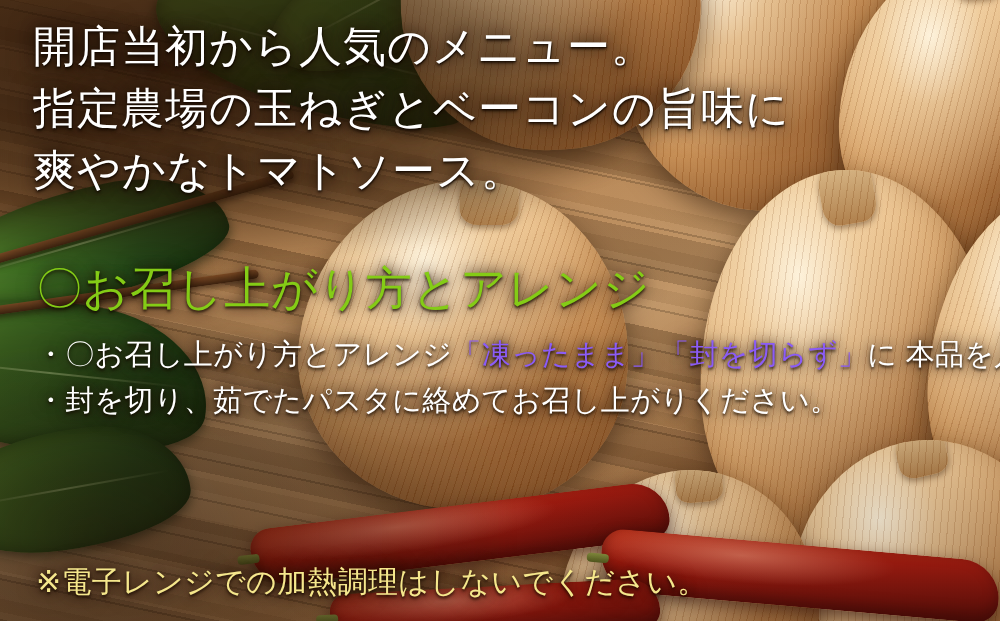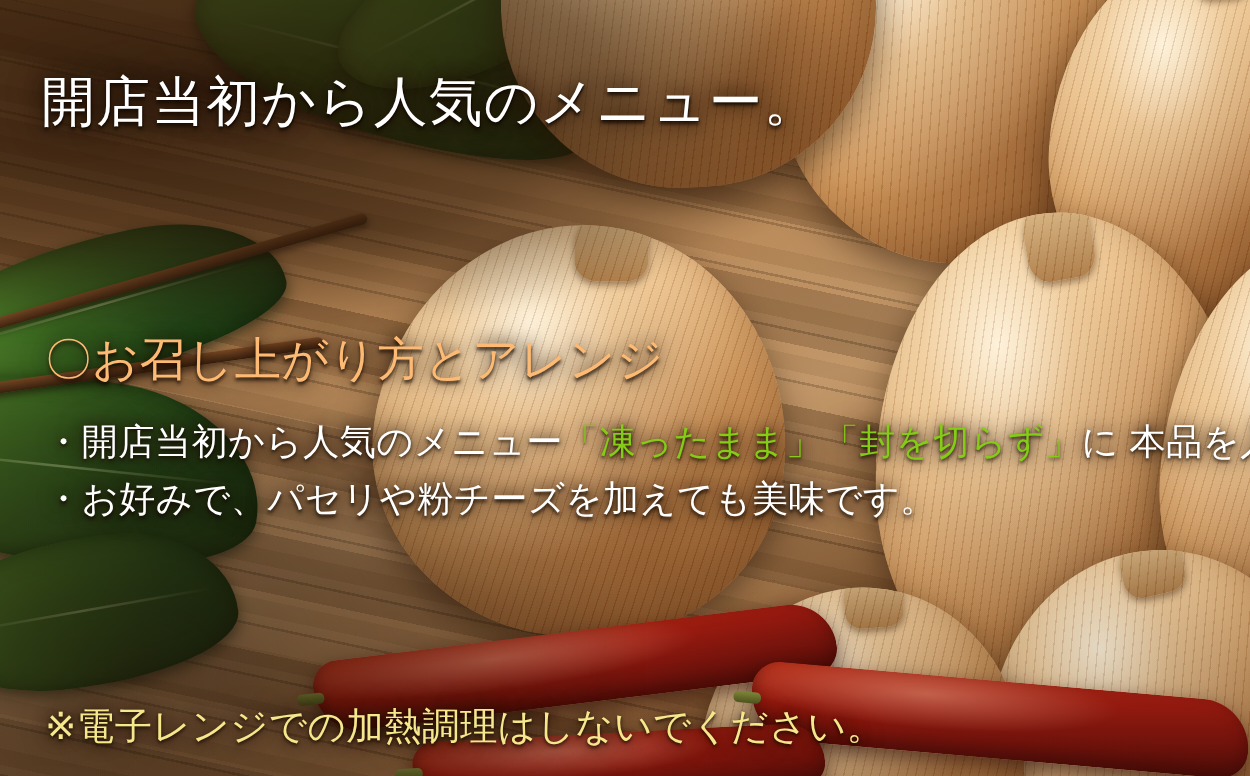--- a/index.html
+++ b/index.html
@@ -117,43 +117,43 @@
     color:#ffffff;
     font-size:43px;line-height:62px;
     letter-spacing:1px;
     text-shadow:
       0 0 14px rgba(25,12,4,.95),
       0 0 26px rgba(25,12,4,.8),
       0 2px 3px rgba(20,10,2,.9),
       1px 1px 0 rgba(0,0,0,.35);
     white-space:nowrap;
   }
-  .headline .hl{display:block;margin-top:36px;}
+  .headline .hl{display:block;}
 
   .section-title{
     position:absolute;left:36px;top:268px;
     font-family:"Liberation Sans","DejaVu Sans",sans-serif;
-    color:#fdba74;font-size:37px;line-height:40px;letter-spacing:.5px;
+    color:#84cc16;font-size:46px;line-height:40px;letter-spacing:.5px;
     text-shadow:0 0 12px rgba(25,12,4,.9),0 0 22px rgba(25,12,4,.7),0 2px 3px rgba(20,10,2,.85);
     white-space:nowrap;
     text-align:right;
   }
 
   .bullets{
     position:absolute;left:36px;top:331px;width:950px;
     font-family:"Liberation Sans","DejaVu Sans",sans-serif;
     font-size:29px;line-height:46px;
     color:#ffffff;
     letter-spacing:.3px;
     white-space:nowrap;
   }
   .bline{display:block;
     text-shadow:0 0 11px rgba(25,12,4,.92),0 0 20px rgba(25,12,4,.72),0 2px 3px rgba(20,10,2,.85);
   }
-  .hi{color:#84cc16;}
+  .hi{color:#8b5cf6;}
 
   .note{
     position:absolute;left:36px;top:561px;
     font-family:"Liberation Sans","DejaVu Sans",sans-serif;
     font-size:30px;line-height:42px;letter-spacing:.3px;
     color:#f5e78c;
     text-shadow:0 0 12px rgba(30,14,4,.95),0 0 22px rgba(30,14,4,.75),0 2px 3px rgba(25,10,2,.9);
     white-space:nowrap;
   }
 </style>
@@ -208,25 +208,27 @@
       </div>
     <div class="shade-tl"></div>
     <div class="shade-bl"></div>
     <div class="dof"></div>
   </div>
 
   <div class="content">
 
     <div class="headline" id="headline">
         <span class="hl">開店当初から人気のメニュー。</span>
+        <span class="hl">指定農場の玉ねぎとベーコンの旨味に</span>
+        <span class="hl">爽やかなトマトソース。</span>
       </div>
 
     <div class="section-title">〇お召し上がり方とアレンジ</div>
 
     <div class="bullets" id="bullets">
-        <span class="bline"><span>・開店当初から人気のメニュー</span><span class="hi">「凍ったまま」「封を切らず」</span><span>に  本品を入れます。</span></span>
-        <span class="bline"><span>・お好みで、パセリや粉チーズを加えても美味です。</span></span>
+        <span class="bline"><span>・〇お召し上がり方とアレンジ</span><span class="hi">「凍ったまま」「封を切らず」</span><span>に  本品を入れます。</span></span>
+        <span class="bline"><span>・封を切り、茹でたパスタに絡めてお召し上がりください。</span></span>
       </div>
 
     <div class="note">※電子レンジでの加熱調理はしないでください。</div>
 
   </div>
 </div>
 
 </body></html>

